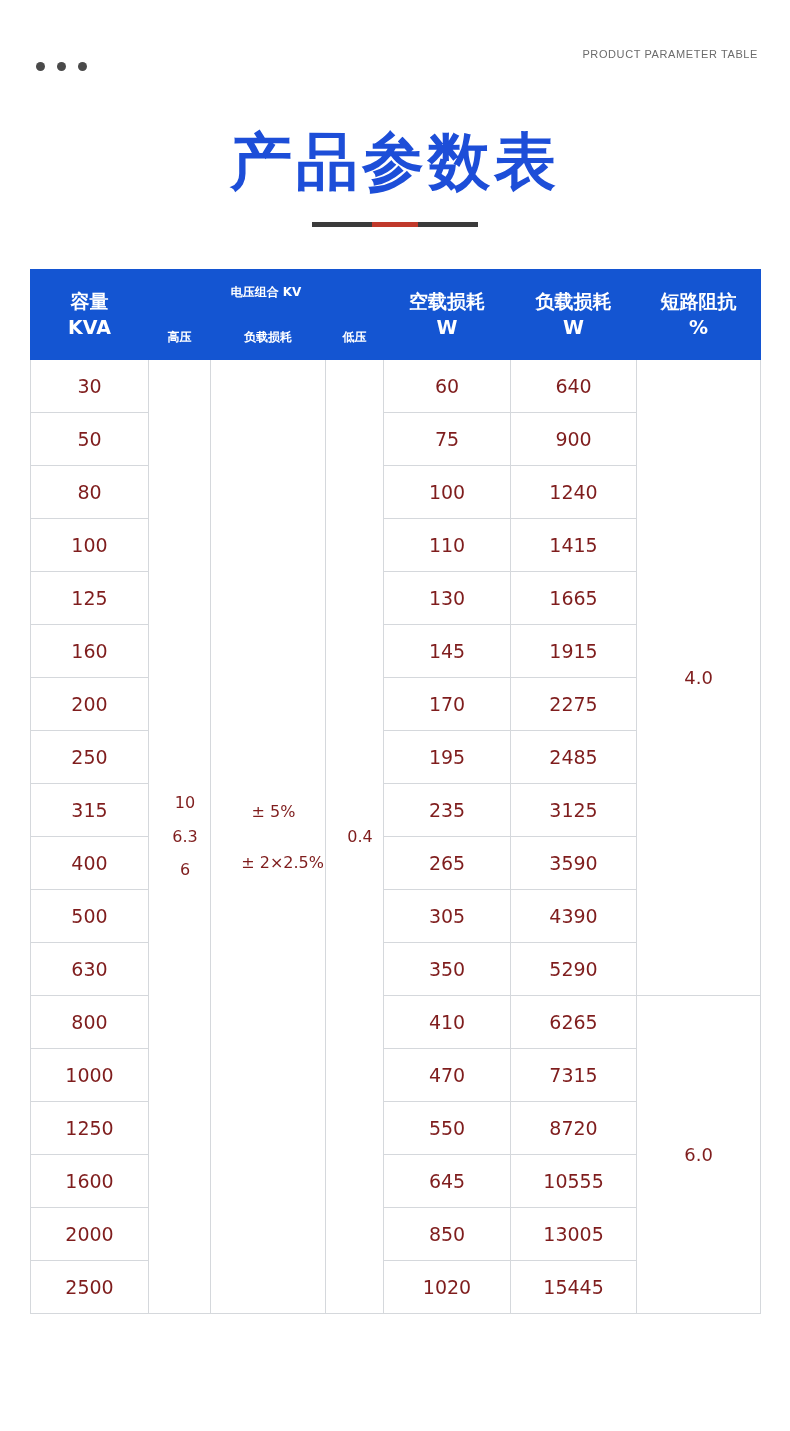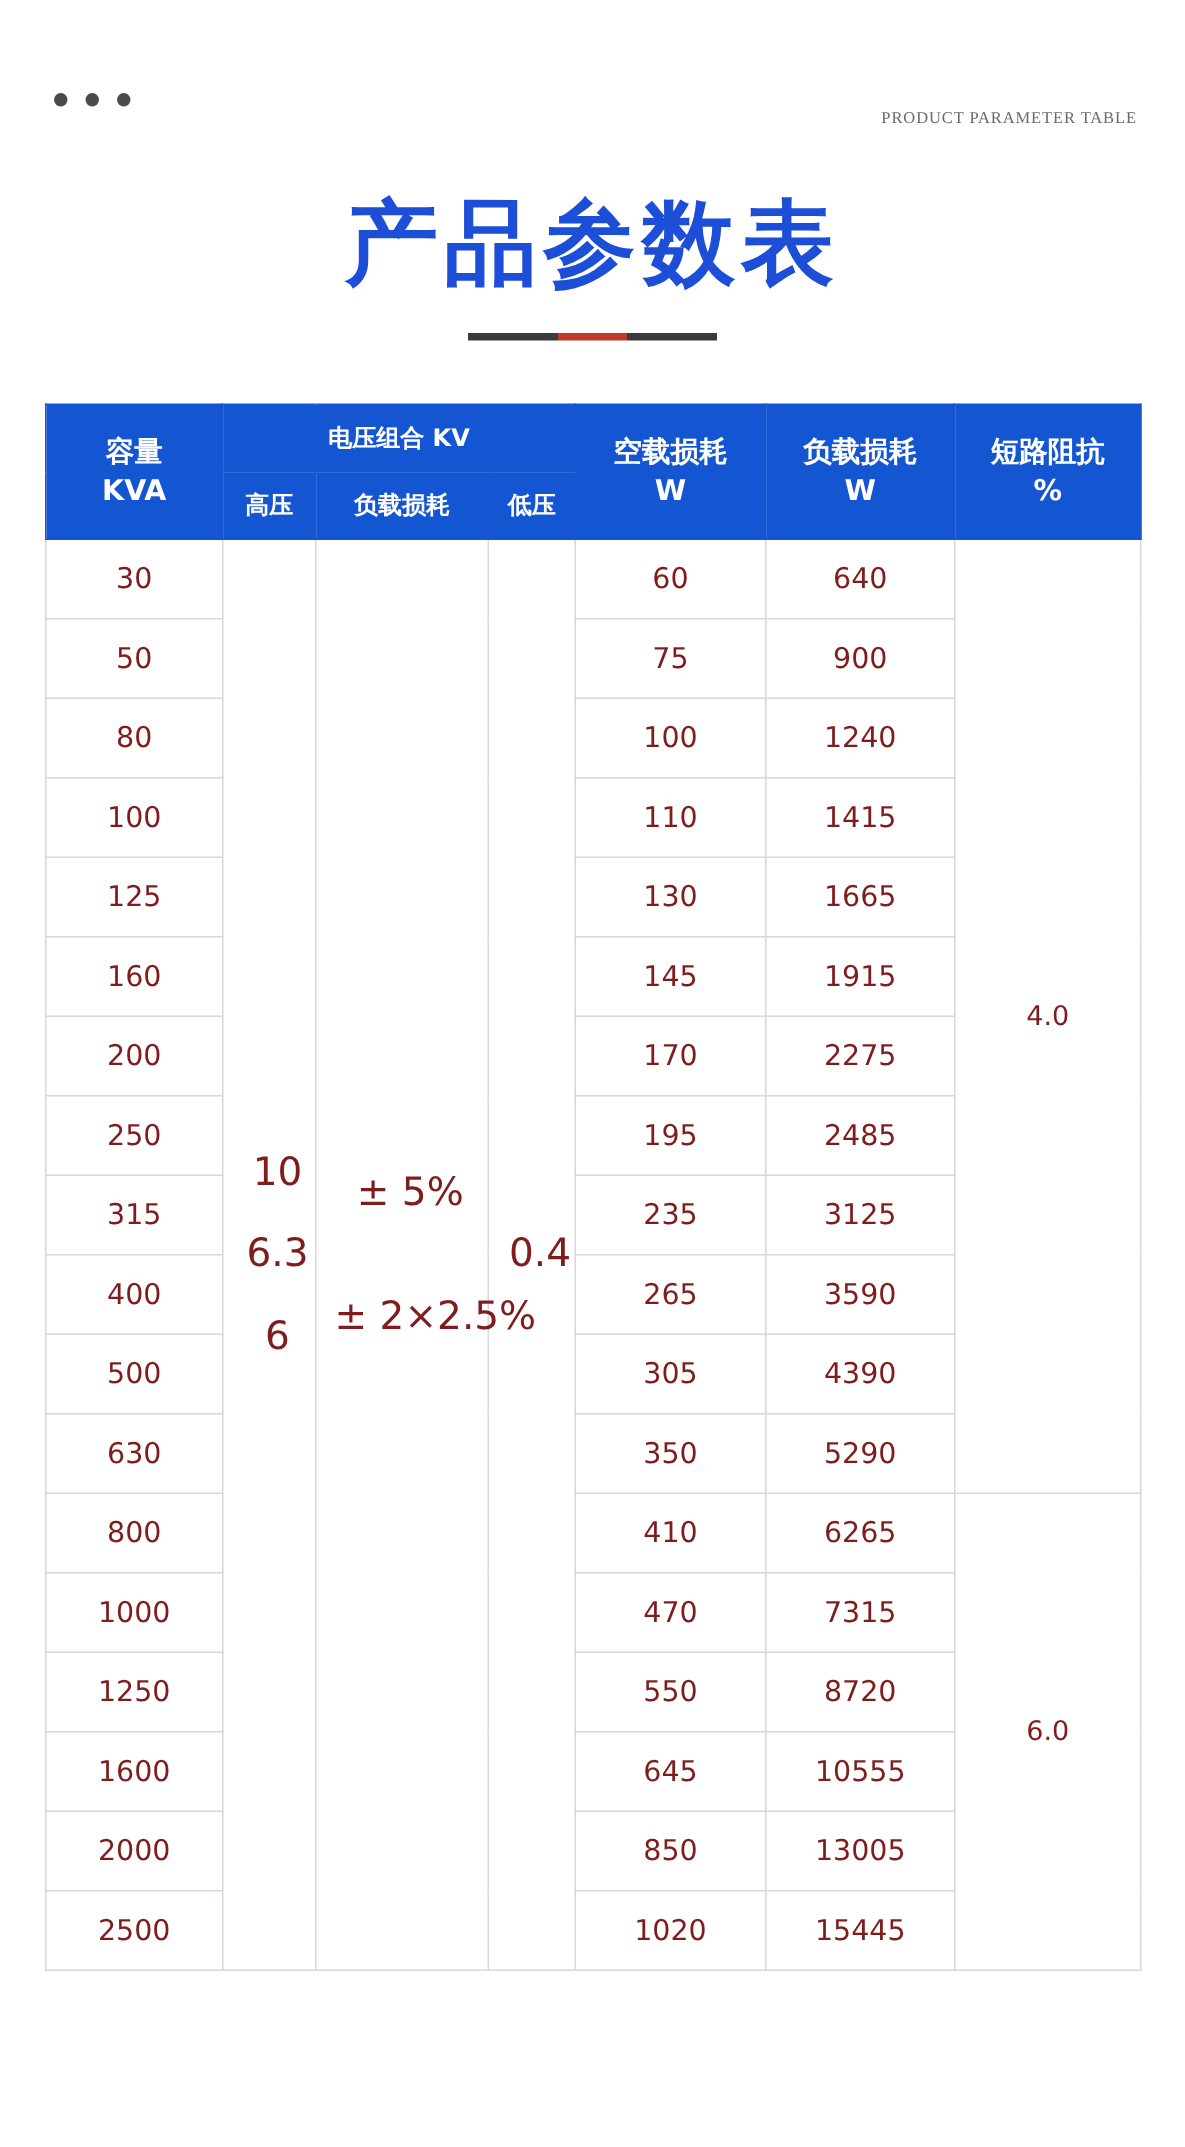--- a/index.html
+++ b/index.html
@@ -31,25 +31,25 @@
   .dots span {
     width: 9px;
     height: 9px;
     border-radius: 50%;
     background: #4a4a4a;
     display: block;
   }
   .eyebrow {
     position: absolute;
     right: 32px;
-    top: 73px;
+    top: 48px;
     font-size: 11px;
     letter-spacing: 0.6px;
     color: #6b6b6b;
-    font-family: Liberation Serif, serif;
+    font-family: Liberation Sans, sans-serif;
     white-space: nowrap;
   }
 
   
   .title-block {
     text-align: center;
     margin-top: 18px;
   }
   .main-title {
     font-size: 62px;
@@ -84,32 +84,32 @@
     vertical-align: middle;
   }
   table.param thead th {
     background: #1455d2;
     color: #ffffff;
     border: 1px solid #1455d2;
     font-weight: bold;
     font-family: "DejaVu Sans", sans-serif;
   }
   thead .h-main { font-size: 19px; line-height: 1.35; height: 78px; }
-  thead .h-sub  { font-size: 16px; height: 42px; }
+  thead .h-sub  { font-size: 12px; height: 42px; }
 
   tbody td {
     font-size: 19px;
     color: #7f1d1d;
     height: 50px;
     background: #ffffff;
     font-family: "DejaVu Sans", sans-serif;
   }
   tbody td.cap { font-size: 19px; }
   tbody td.merge {
-    font-size: 26px;
+    font-size: 16px;
     line-height: 2.1;
     padding-left: 12px;
   }
   tbody td.merge-imp { font-size: 18px; }
   .merge-lines div { white-space: nowrap; }
 
   
   col.c-cap   { width: 118px; }
   col.c-hv    { width: 62px; }
   col.c-tap   { width: 115px; }

